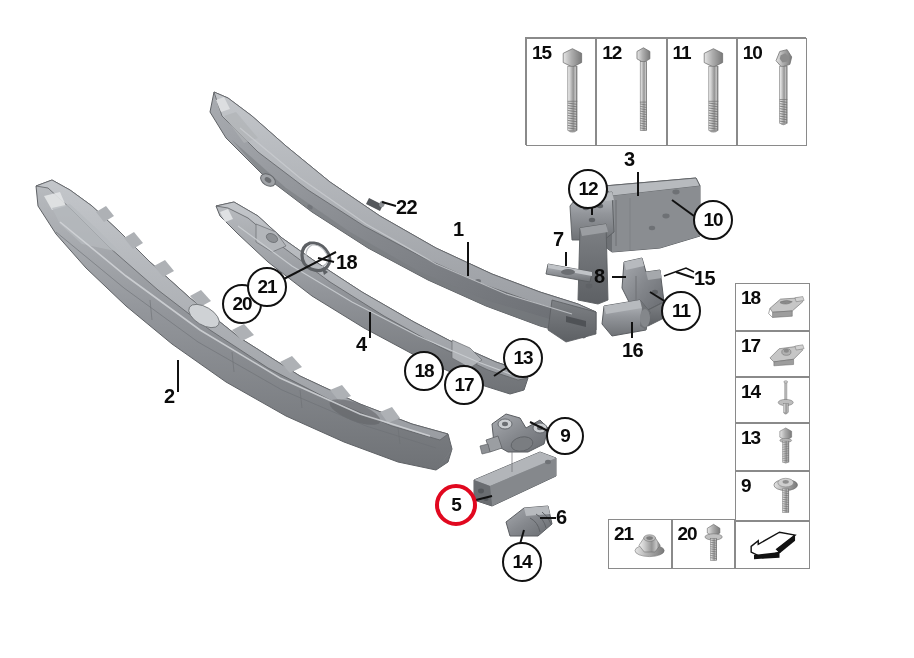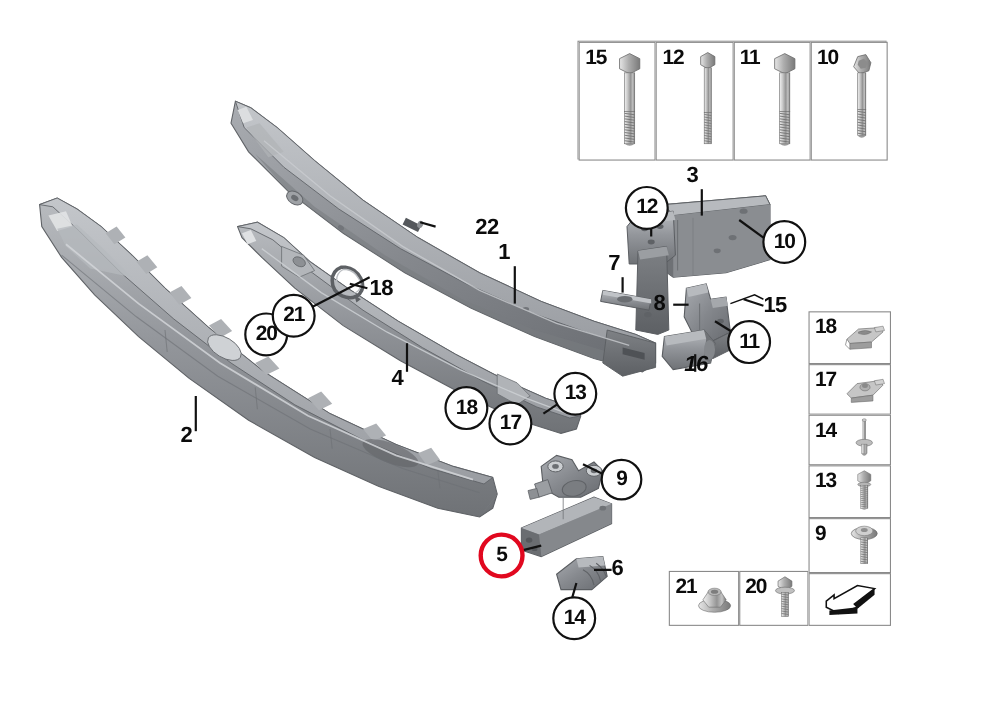--- a/index.html
+++ b/index.html
@@ -268,27 +268,27 @@
       <div class="lbl" style="left: 556px; top: 507px;">6</div>
       <div class="lbl" style="left: 553px; top: 229px;">7</div>
       <div class="lbl" style="left: 594px; top: 266px;">8</div>
       <div class="circ w34" style="left: 546px; top: 417px;">9</div>
       <div class="circ w36" style="left: 693px; top: 200px;">10</div>
       <div class="circ w36" style="left: 661px; top: 291px;">11</div>
       <div class="circ w36" style="left: 568px; top: 169px;">12</div>
       <div class="circ w36" style="left: 503px; top: 338px;">13</div>
       <div class="circ w36" style="left: 502px; top: 542px;">14</div>
       <div class="lbl" style="left: 694px; top: 268px;">15</div>
-      <div class="lbl" style="left: 622px; top: 321px; font-style: italic;">16</div>
+      <div class="lbl" style="left: 622px; top: 340px;">16</div>
       <div class="circ w36" style="left: 444px; top: 365px;">17</div>
       <div class="circ w36" style="left: 404px; top: 351px;">18</div>
       <div class="lbl" style="left: 336px; top: 252px;">18</div>
       <div class="circ w36" style="left: 222px; top: 284px;">20</div>
       <div class="circ w36" style="left: 247px; top: 267px;">21</div>
-      <div class="lbl" style="left: 396px; top: 197px; margin-left: 36px;">22</div>
+      <div class="lbl" style="left: 396px; top: 197px;">22</div>
     </div>
 
   <div class="box" style="left:525px;top:37px;width:281px;height:108px;">
     <div id="legend-top-cells" style="position:relative;width:100%;height:100%;">
         <div class="cell" style="left: 0px; top: 0px; width: 70.25px; height: 108px;">
           <div class="num">15</div>
           <div class="art"><svg viewBox="0 0 40 100" width="100%" height="100%">
               <defs>
                 <linearGradient id="b1" x1="0" y1="0" x2="1" y2="0">
                   <stop offset="0" stop-color="#f0f0f0"></stop>

